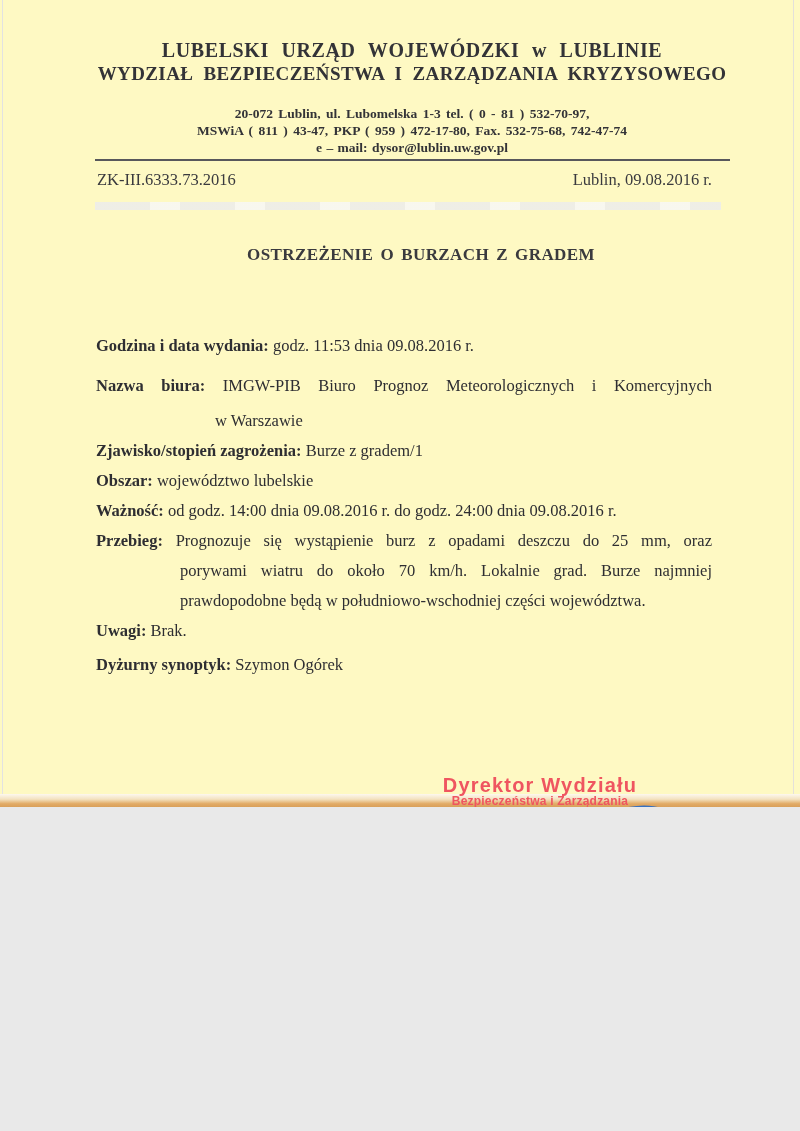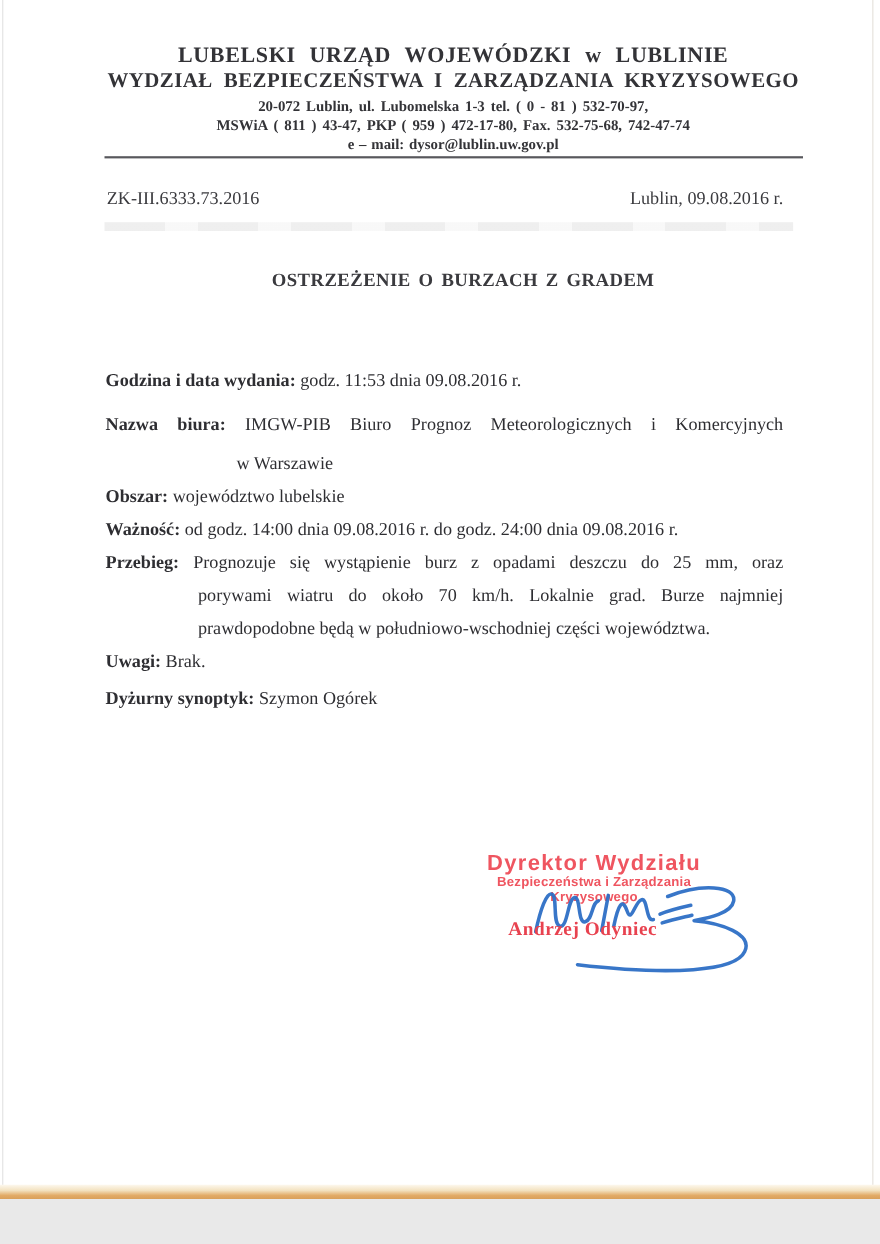--- a/index.html
+++ b/index.html
@@ -1,20 +1,20 @@
 <!DOCTYPE html>
 <html><head>
 <meta charset="utf-8">
 <style>
   html, body { margin: 0; padding: 0; background: #e9e9e9; }
   .page {
     position: relative;
-    width: 800px; height: 1090px;
+    width: 800px; height: 807px;
     margin: 0 auto;
-    background: #ffffff;
+    background: #fef9c3;
     overflow: hidden;
     color: #2e2e32;
     font-family: "Liberation Serif", serif;
   }
   
   .edge-left  { position: absolute; left: 2px; top: 0; width: 1px; height: 100%; background: #e2e2e2; }
   .edge-right { position: absolute; left: 793px; top: 0; width: 1px; height: 100%; background: #e4e0da; }
   .edge-bottom {
     position: absolute; left: 0; bottom: 0; width: 100%; height: 13px;
     background: linear-gradient(180deg, #fdf8ee 0%, #f3e2c0 40%, #e2ab66 75%, #d9a05a 100%);
@@ -26,21 +26,21 @@
   }
 
   
   .header {
     position: absolute; top: 38px; left: 82px; width: 660px;
     text-align: center; font-weight: bold; color: #333337;
   }
   .h-line1 { font-size: 20px; letter-spacing: .6px; word-spacing: 7px; line-height: 24px; }
   .h-line2 { font-size: 19px; letter-spacing: .4px; word-spacing: 5px; line-height: 23px; }
   .h-line3 { font-size: 18.5px; letter-spacing: .3px; word-spacing: 5px; line-height: 23px; }
-  .h-addr  { font-size: 13.5px; line-height: 17px; word-spacing: 2px; margin-top: 3px; }
+  .h-addr  { font-size: 13.5px; line-height: 17px; word-spacing: 2px; margin-top: 20px; }
   .h-addr2 { font-size: 13.5px; line-height: 17px; word-spacing: 2px; }
   .h-mail  { font-size: 13.5px; line-height: 17px; word-spacing: 1px; }
   .h-rule  { margin: 3px 12px 0 13px; border-bottom: 2px solid #58585c; height: 0; }
 
   
   .refrow {
     position: absolute; top: 170px; left: 97px; width: 615px;
     display: flex; justify-content: space-between;
     font-size: 16.5px; color: #3a3a3e;
   }
@@ -109,20 +109,24 @@
       <span class="val">godz. 11:53 dnia 09.08.2016 r.</span>
     </div>
     <div class="bline just gap-lg">
       <span class="lbl">Nazwa biura:</span>
       <span class="val">IMGW-PIB Biuro Prognoz Meteorologicznych i Komercyjnych</span>
     </div>
     <div class="bline ind-nazwa gap-md">
       <span class="val">w Warszawie</span>
     </div>
     <div class="bline">
+      <span class="lbl">Zjawisko/stopień zagrożenia:</span>
+      <span class="val">Burze z gradem/1</span>
+    </div>
+    <div class="bline">
       <span class="lbl">Obszar:</span>
       <span class="val">województwo lubelskie</span>
     </div>
     <div class="bline">
       <span class="lbl">Ważność:</span>
       <span class="val">od godz. 14:00 dnia 09.08.2016 r. do godz. 24:00 dnia 09.08.2016 r.</span>
     </div>
     <div class="bline just">
       <span class="lbl">Przebieg:</span>
       <span class="val">Prognozuje się wystąpienie burz z opadami deszczu do 25 mm, oraz</span>

